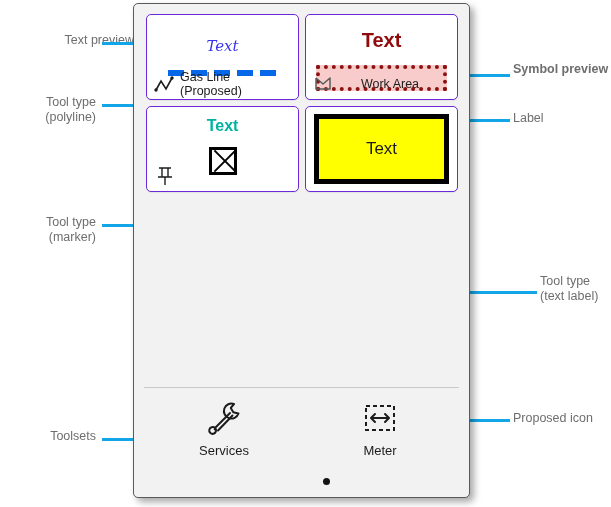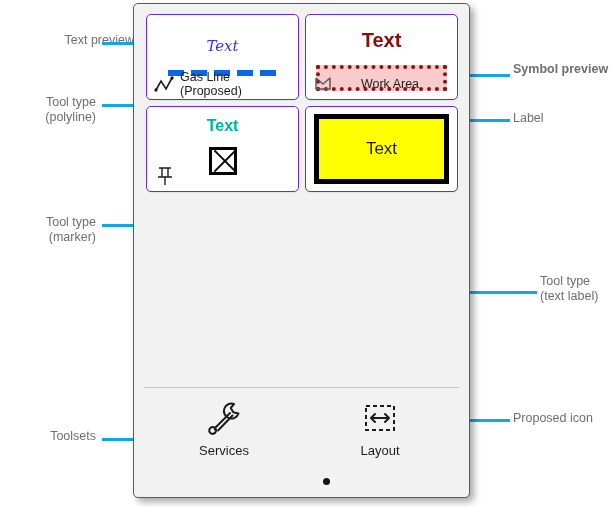--- a/index.html
+++ b/index.html
@@ -373,20 +373,20 @@
 
     <div class="toolset">
       <span class="ts-icon">
         <svg width="40" height="40" viewBox="0 0 40 40">
           <rect x="6" y="8" width="28" height="24" fill="none" stroke="#1c1c1c" stroke-width="2" stroke-dasharray="4 3"></rect>
           <line x1="11" y1="20" x2="29" y2="20" stroke="#1c1c1c" stroke-width="2"></line>
           <polyline points="15,16 11,20 15,24" fill="none" stroke="#1c1c1c" stroke-width="2" stroke-linejoin="round" stroke-linecap="round"></polyline>
           <polyline points="25,16 29,20 25,24" fill="none" stroke="#1c1c1c" stroke-width="2" stroke-linejoin="round" stroke-linecap="round"></polyline>
         </svg>
       </span>
-      <span class="ts-label">Layout</span>
+      <span class="ts-label">Meter</span>
     </div>
 
   </div>
 
   <div id="page-dot"></div>
 
 </div>
 
 </body></html>

